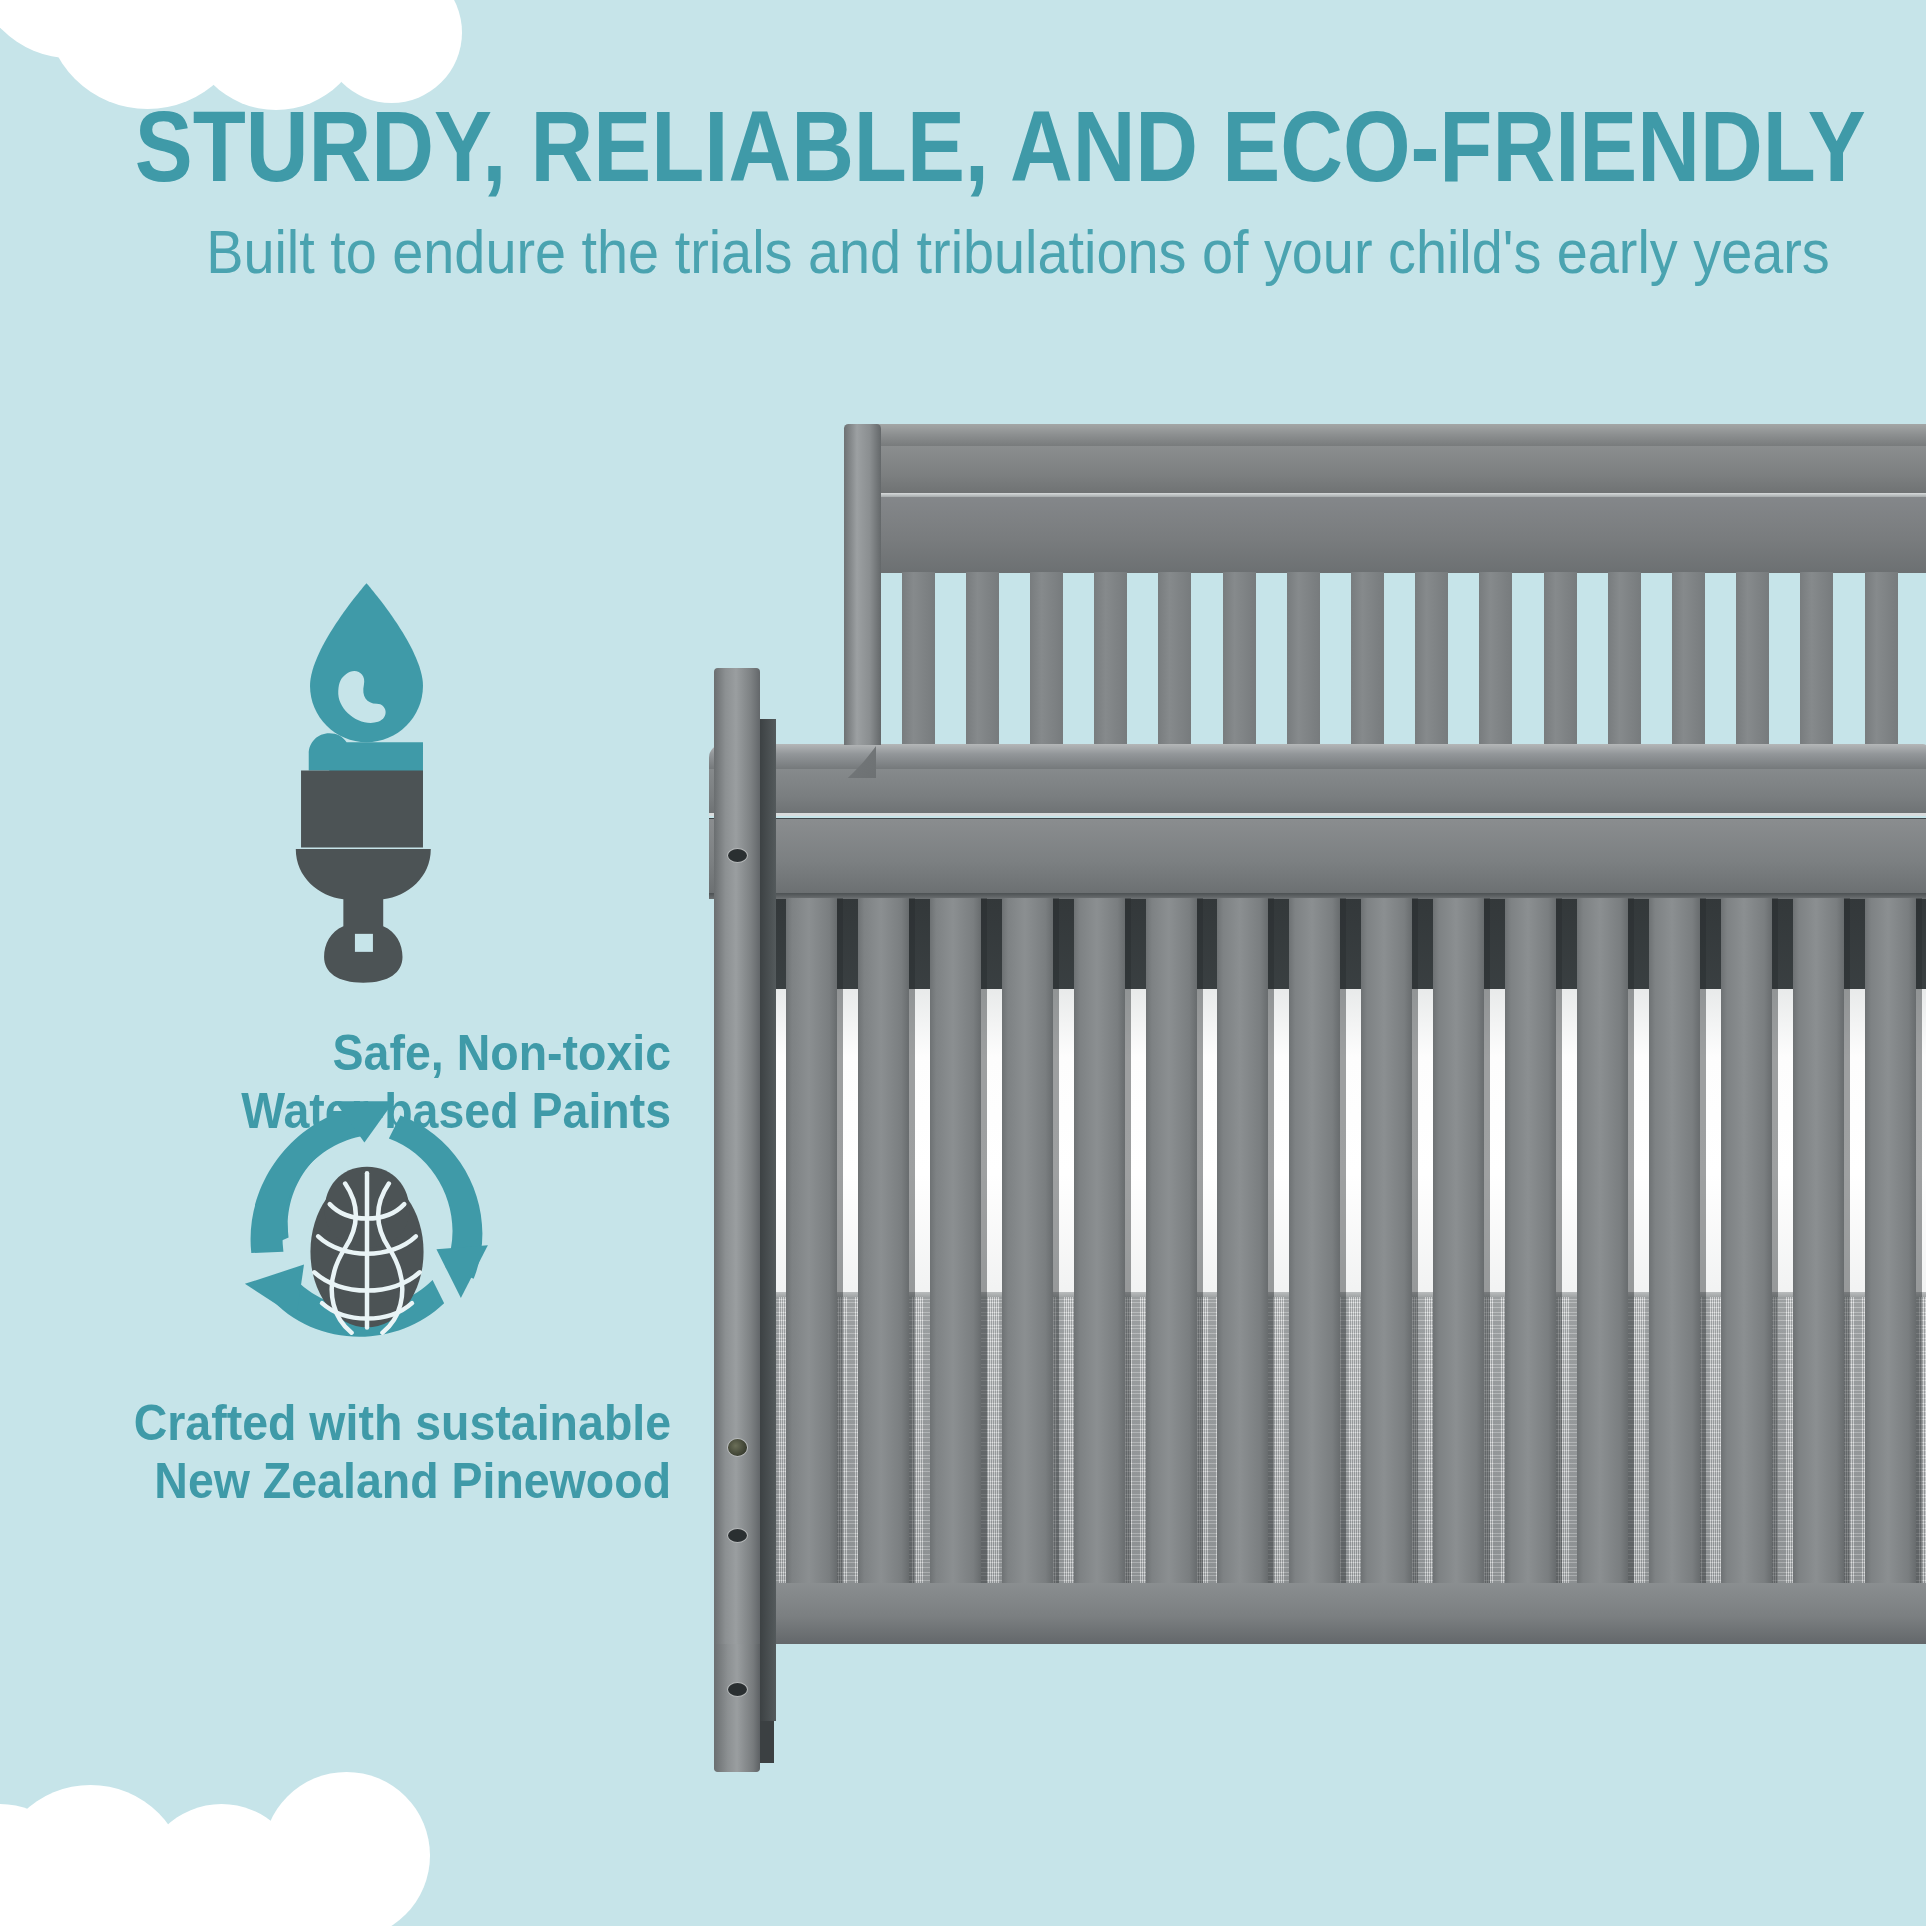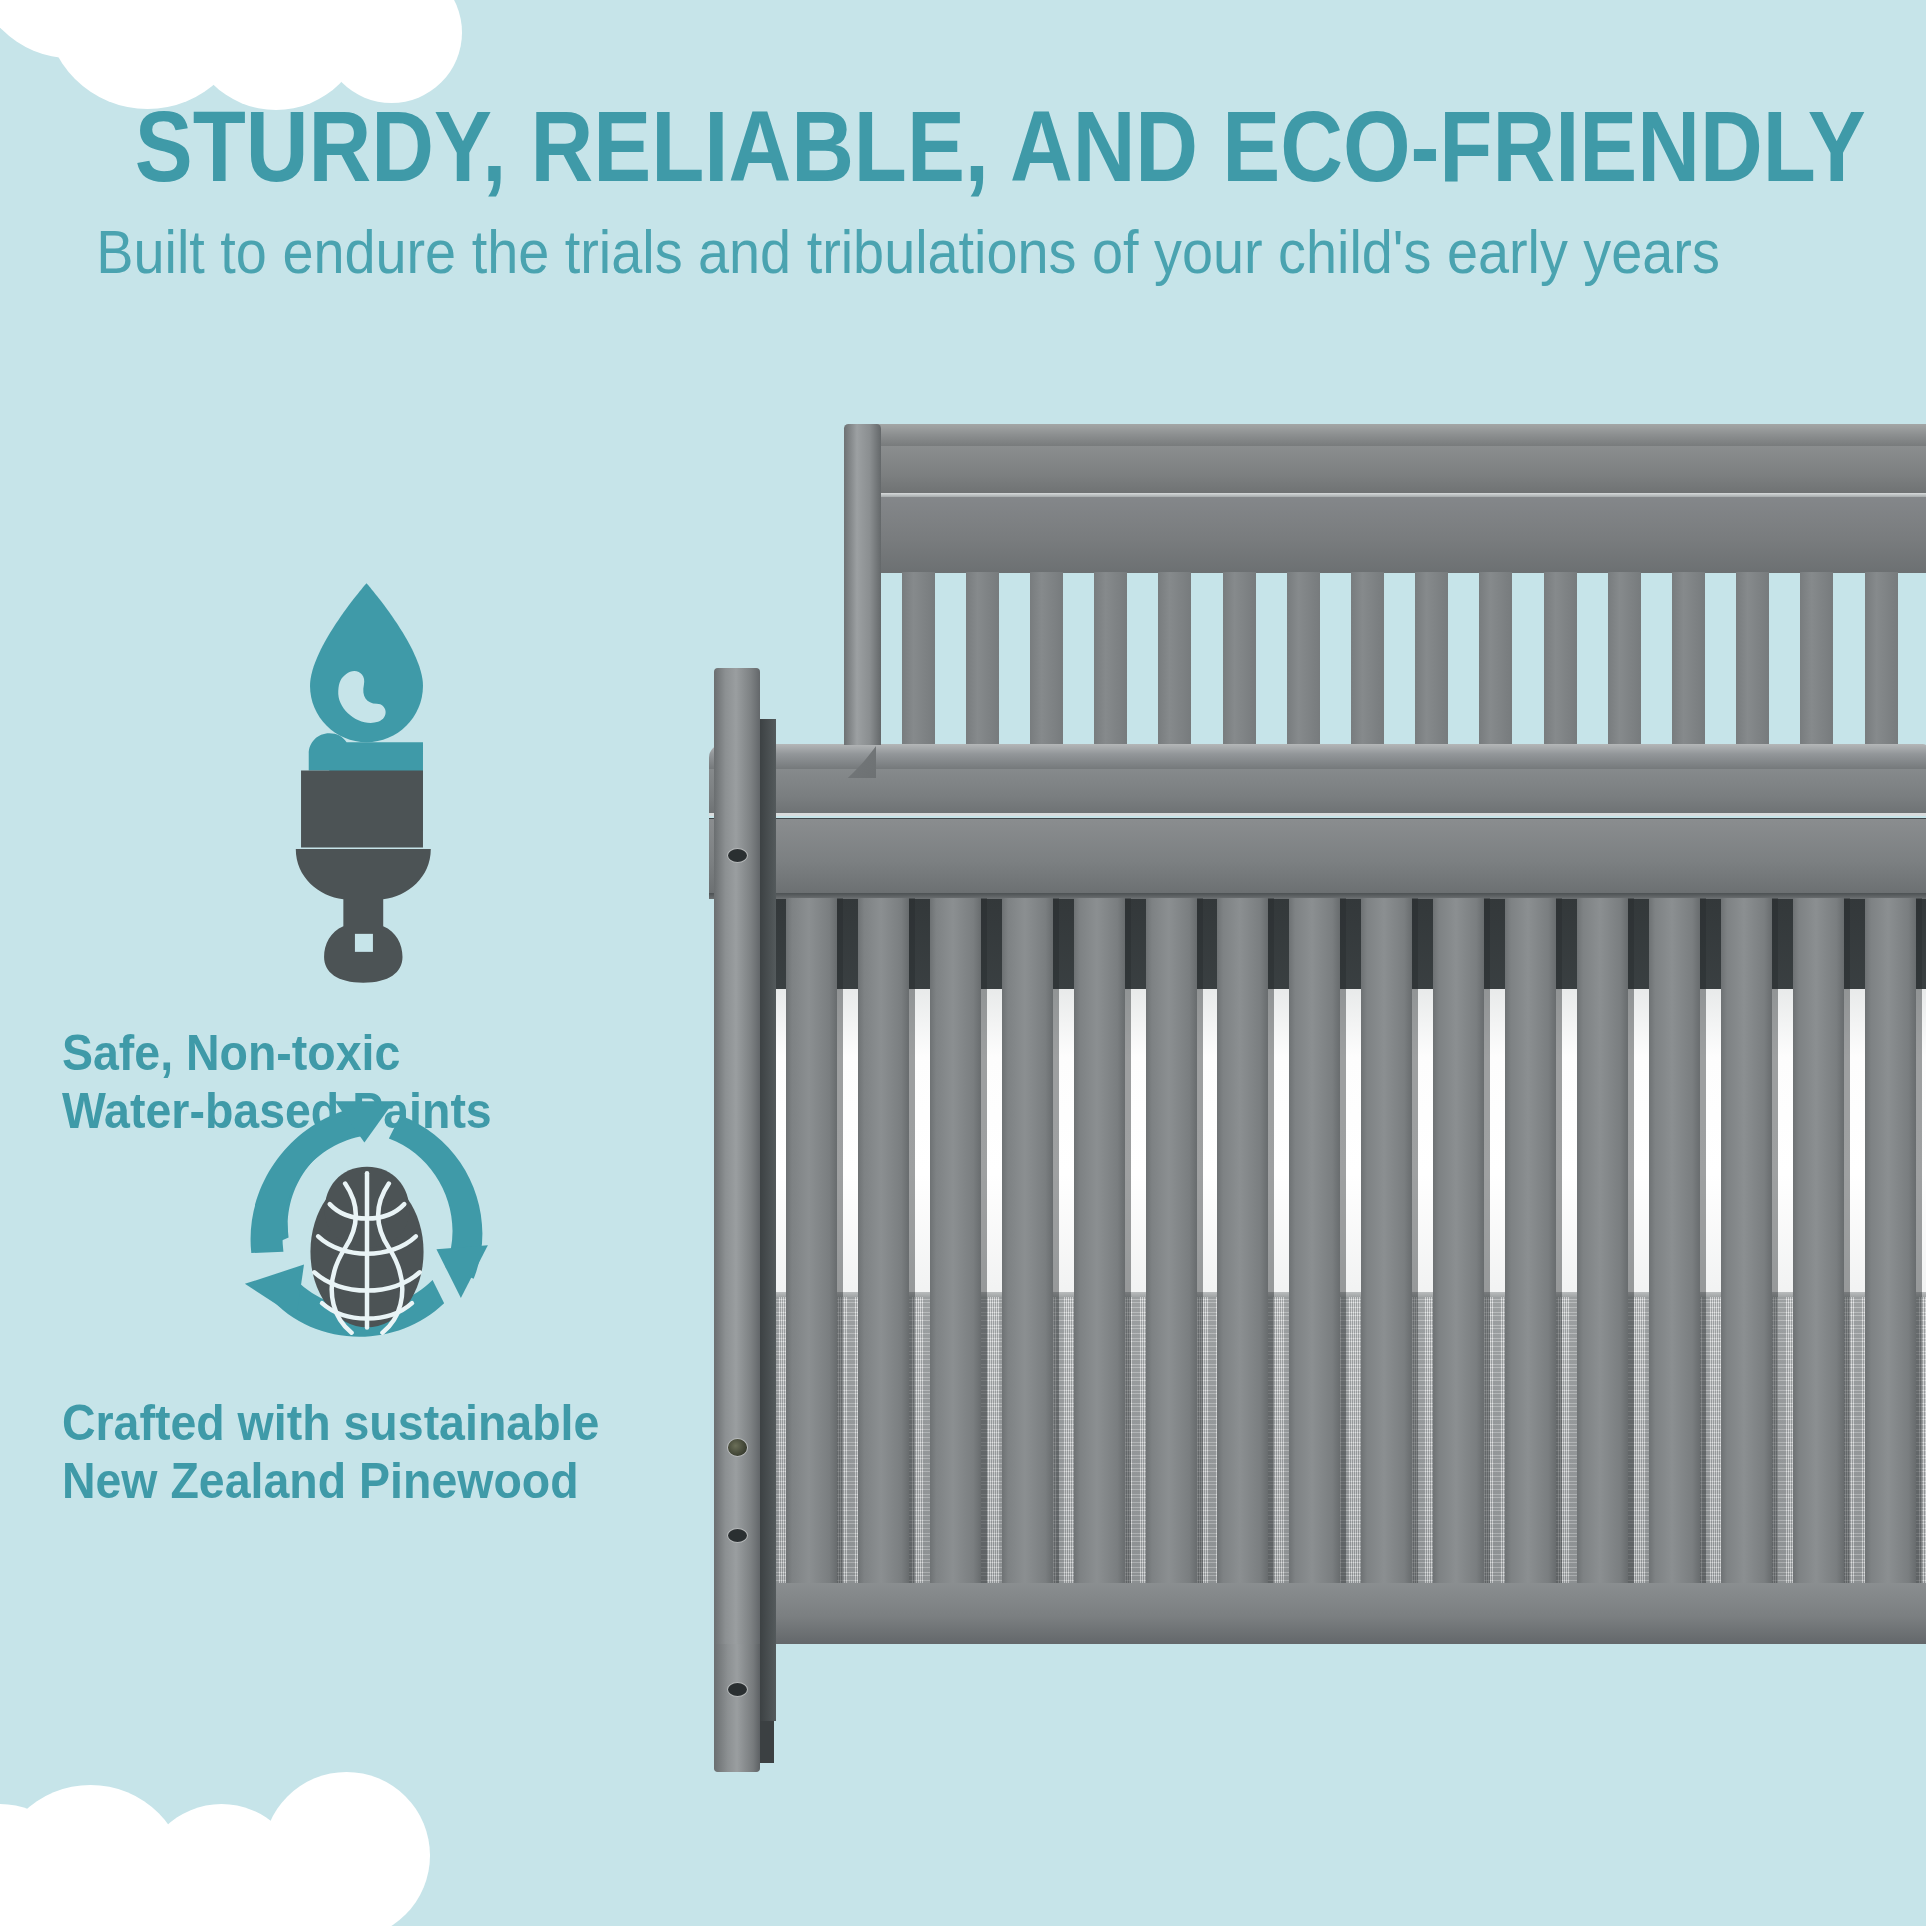--- a/index.html
+++ b/index.html
@@ -41,21 +41,21 @@
   #cloud-bottom-left .c2 { left: 186px; top: 19px;  width: 161px; height: 161px; }
   #cloud-bottom-left .c3 { left: 308px; top: -13px; width: 167px; height: 167px; }
   #cloud-bottom-left .c4 { left: -39px; top: 19px;  width: 167px; height: 167px; }
   #cloud-bottom-left .base { left: 0px; top: 83px; width: 424px; height: 128px; }
 
   
   #headline-block {
     position: absolute;
     left: 0; top: 96px;
     width: 1926px;
-    text-align: left;
+    text-align: right;
   }
   #headline {
     margin: 0;
     color: #3f9aa8;
     font-family: "Liberation Sans Narrow", "Liberation Sans", sans-serif;
     font-weight: bold;
     font-size: 101px;
     line-height: 1.0;
     letter-spacing: 0px;
     transform: scaleX(0.86);
@@ -68,21 +68,21 @@
     font-family: "Liberation Sans Narrow", "Liberation Sans", sans-serif;
     font-weight: 300;
     font-size: 62px;
     line-height: 1.0;
     transform: scaleX(0.90);
     transform-origin: center top;
     white-space: nowrap;
   }
 
   
-  .feature { position: absolute; text-align: left; }
+  .feature { position: absolute; text-align: right; }
   .feature-icon { margin: 0 auto; display: block; }
   .feature-text {
     margin: 0;
     color: #3f9aa8;
     font-family: "Liberation Sans Narrow", "Liberation Sans", sans-serif;
     font-weight: bold;
     font-size: 50px;
     line-height: 1.16;
     transform: scaleX(0.93);
   }

